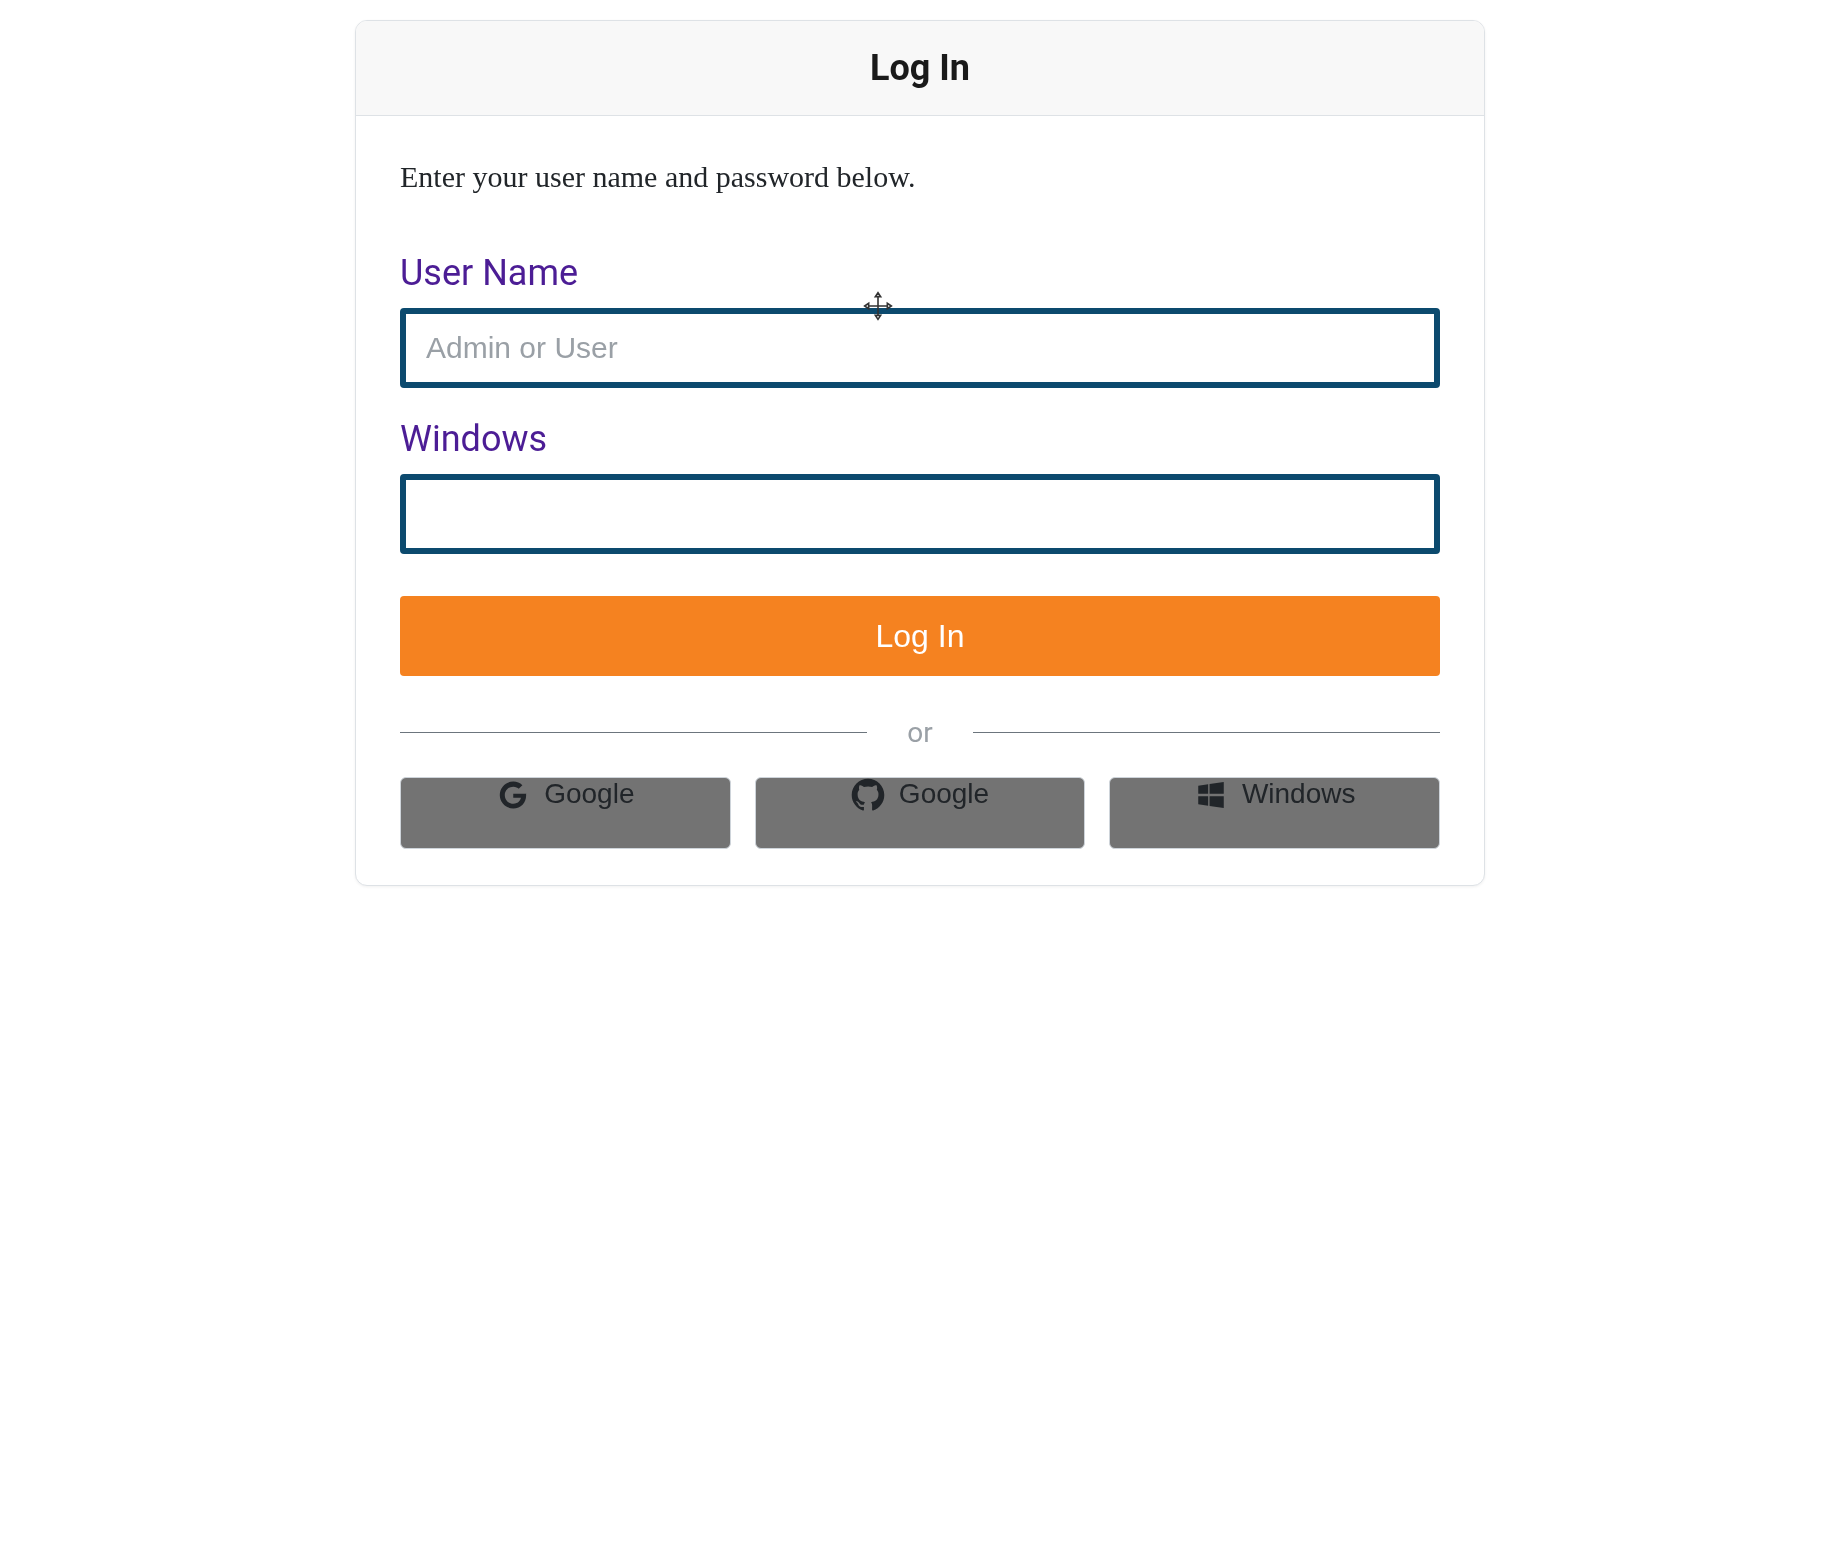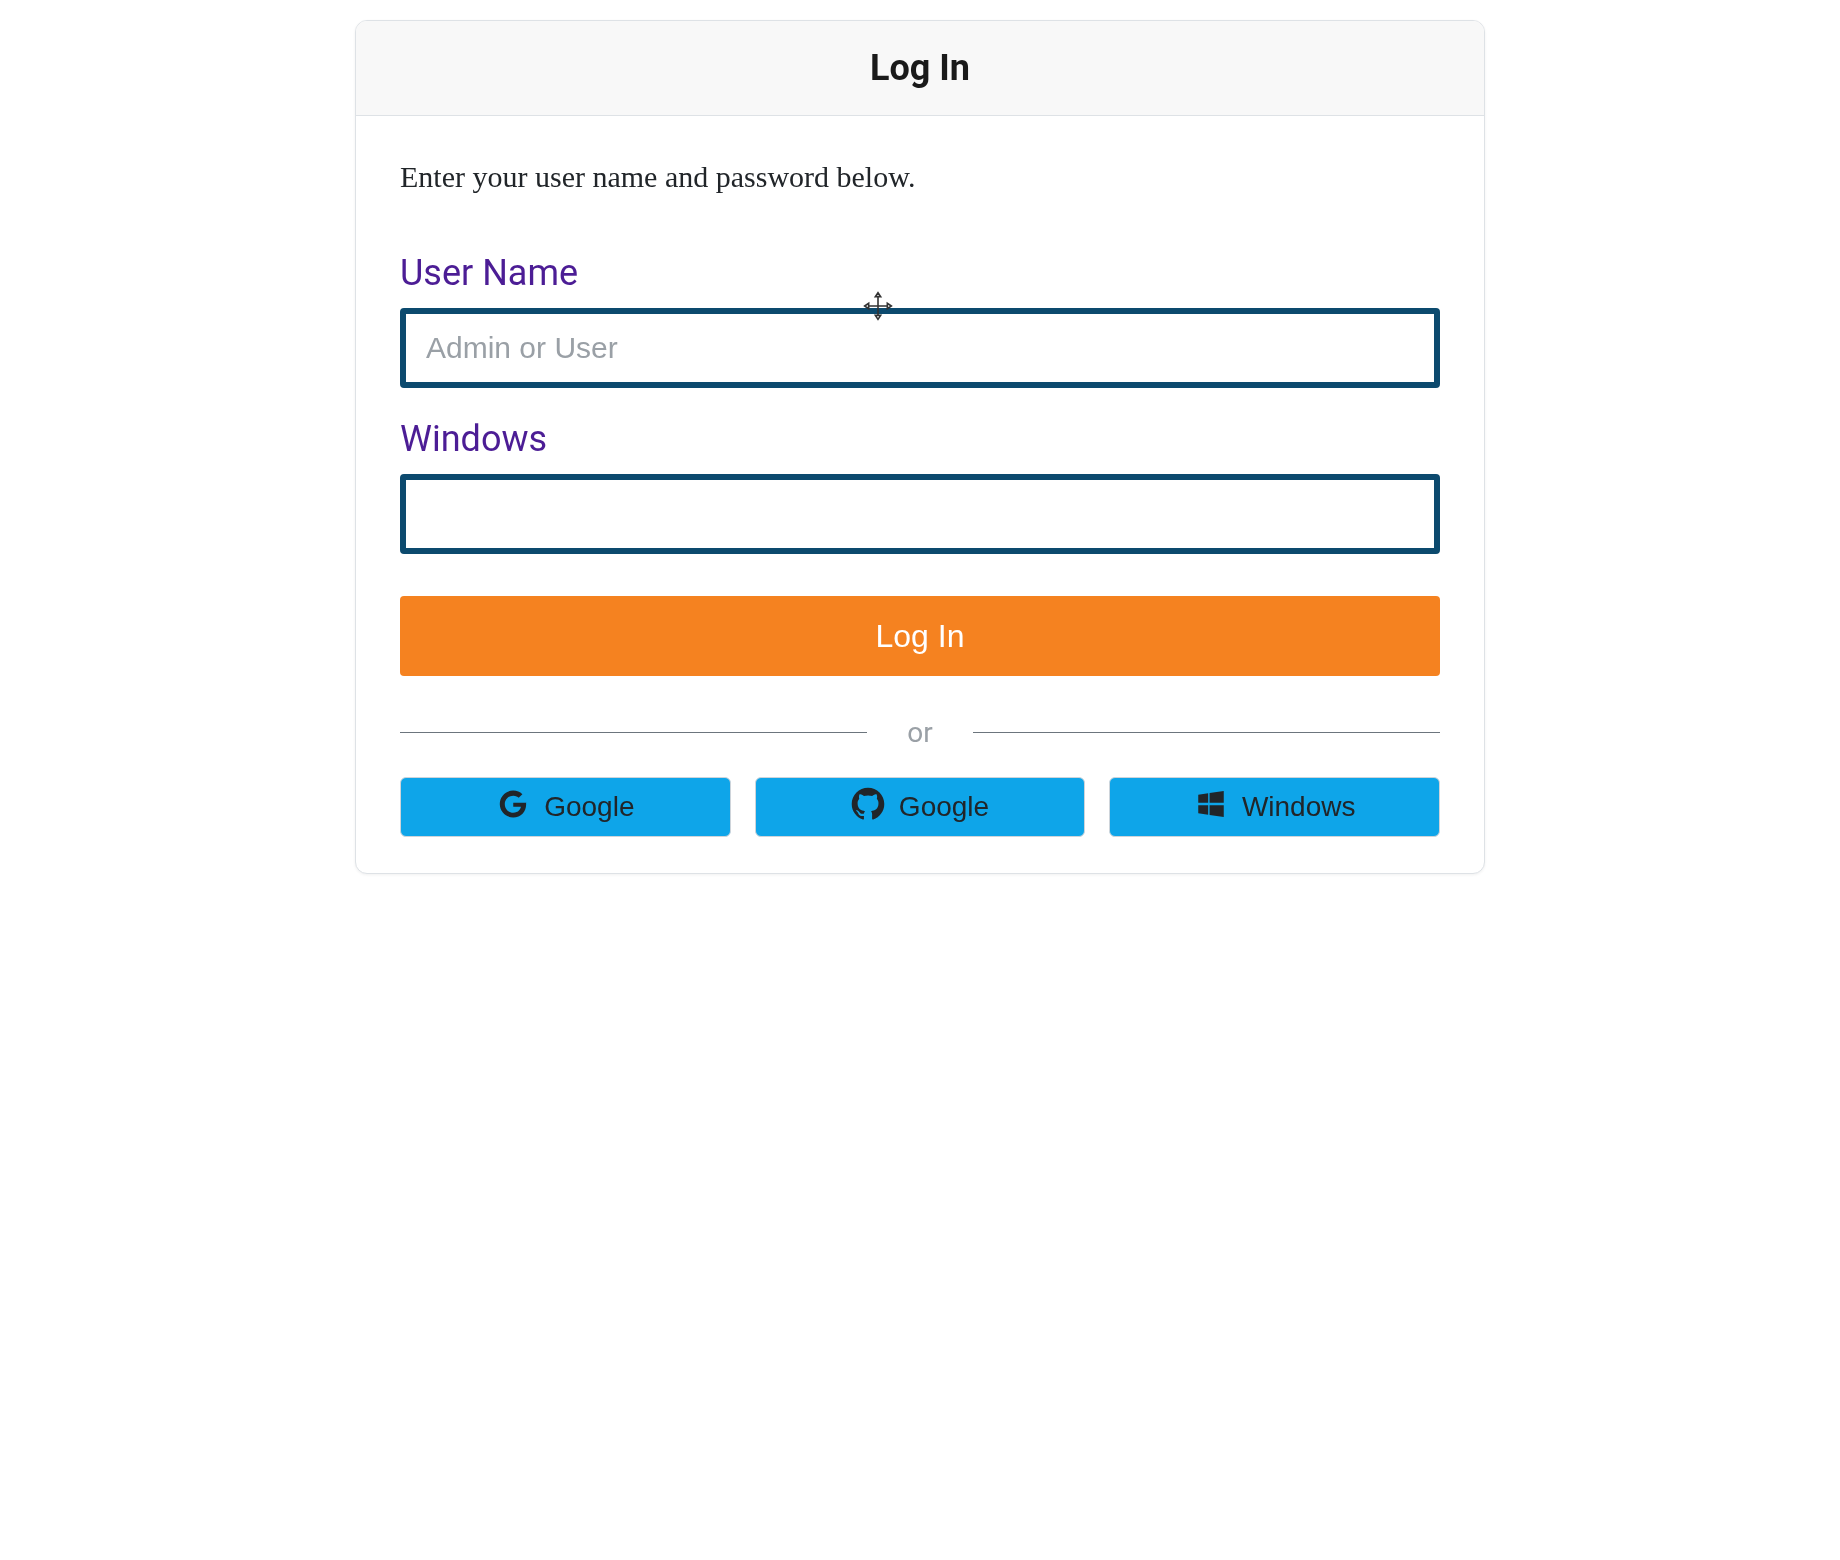--- a/index.html
+++ b/index.html
@@ -91,26 +91,25 @@
     .divider-text {
       font-size: 28px;
       color: #9aa0a6;
     }
     .providers {
       display: flex;
       gap: 24px;
     }
     .provider-btn {
       flex: 1;
-      height: 60px;
+      height: 72px;
       border: 1px solid #ced4da;
       border-radius: 6px;
-      background: #0ea5e9;
+      background: #737373;
       display: flex;
-      align-items: center;
       justify-content: center;
       gap: 14px;
       font-size: 28px;
       color: #212529;
       cursor: pointer;
     }
     .provider-btn svg {
       width: 34px;
       height: 34px;
       flex-shrink: 0;

